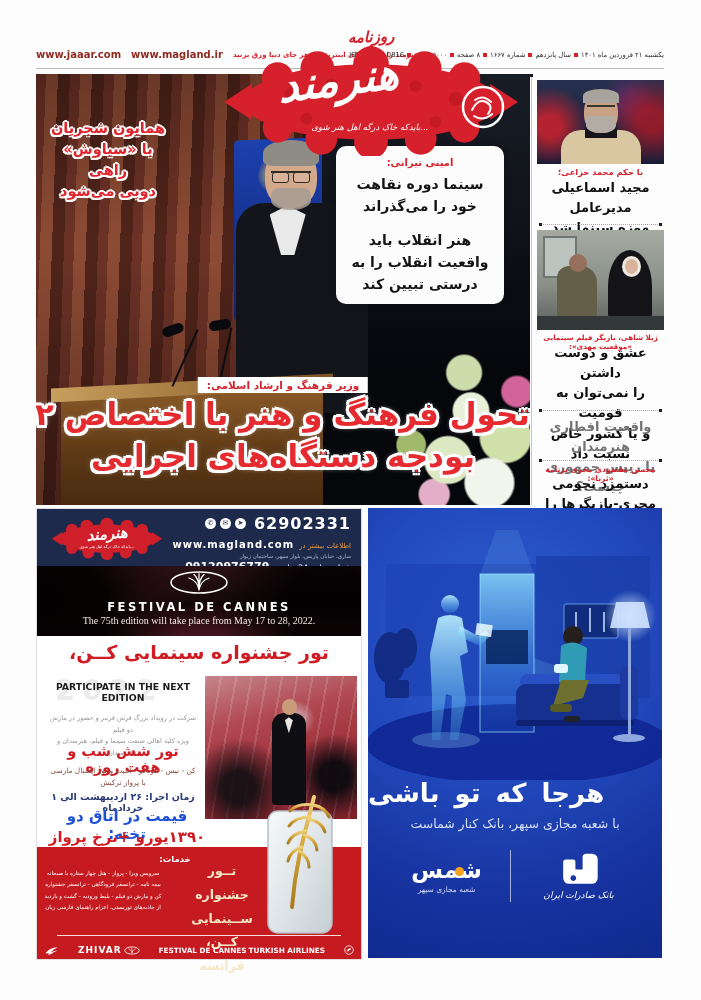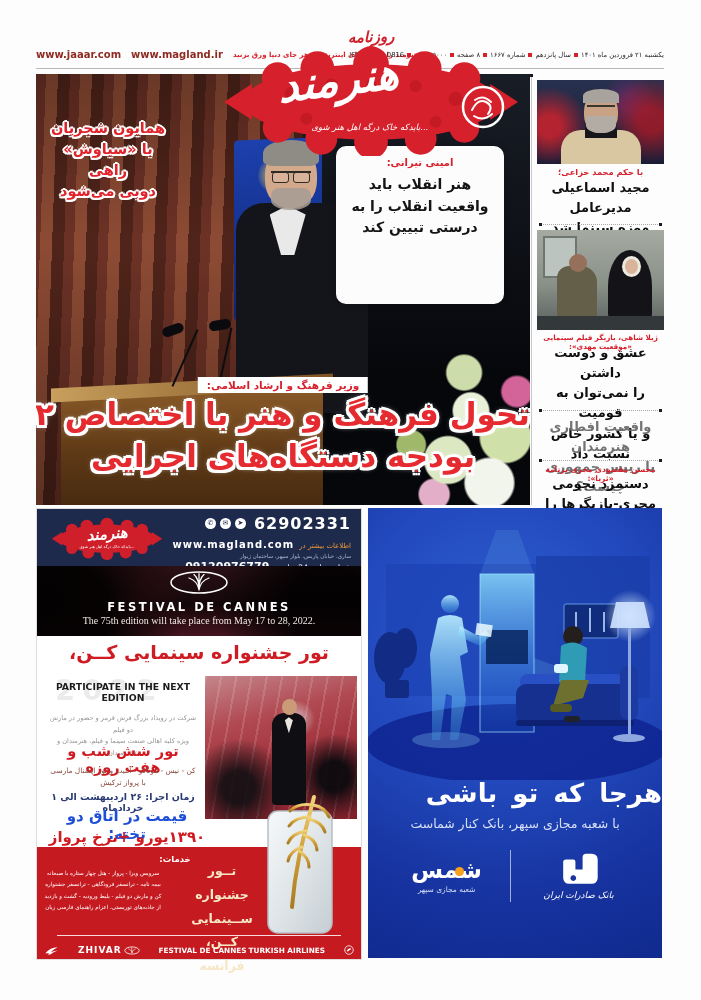--- a/index.html
+++ b/index.html
@@ -150,21 +150,21 @@
   .partner-line { position:absolute; left:20px; right:20px; top:88px; height:1px; background:rgba(255,255,255,.85); }
   .partners { position:absolute; left:6px; right:6px; top:93px; height:20px; display:flex; justify-content:space-around; align-items:center; color:#fff; }
   .partner { display:flex; align-items:center; gap:19px; font-weight:bold; }
   .partner .nm1 { font-size:9px; letter-spacing:1px; }
   .partner .nm2 { font-size:7.3px; }
 
   
   .ad-bank { position:absolute; left:368px; top:508px; width:294px; height:450px;
     background:radial-gradient(circle at 45% 28%, #2e5fd0 0%, #2249bd 40%, #16329e 75%, #102a8e 100%); overflow:hidden; }
   .bank-art { position:absolute; left:0; top:0; }
-  .bank-headline { position:absolute; left:0; right:0; top:270px; text-align:right; color:#fff; font-weight:bold; font-size:26px; word-spacing:6px; direction:rtl; }
+  .bank-headline { position:absolute; left:0; right:0; top:270px; text-align:left; color:#fff; font-weight:bold; font-size:26px; word-spacing:6px; direction:rtl; }
   .bank-sub { position:absolute; left:0; right:0; top:308px; text-align:center; color:#d7e0f8; font-size:12.5px; direction:rtl; }
   .bank-logos { position:absolute; left:0; right:0; top:342px; display:flex; justify-content:center; align-items:center; gap:20px; }
   .shams { text-align:center; color:#fff; position:relative; width:86px; }
   .shams-title { font-size:23px; font-weight:bold; line-height:1.1; }
   .shams-dot { position:absolute; top:9px; right:26px; width:9px; height:9px; border-radius:50%; background:#f6a21d; }
   .shams-sub { font-size:7.5px; color:#d5ddf5; margin-top:2px; direction:rtl; }
   .logo-vbar { width:1px; height:52px; background:rgba(255,255,255,.6); }
   .saderat { text-align:center; color:#fff; width:96px; }
   .saderat-name { font-size:9px; font-style:italic; margin-top:2px; direction:rtl; }
 </style>
@@ -248,20 +248,22 @@
     <div class="mic-head m1"></div>
     <div class="mic-head m2"></div>
     <div class="flowers"></div>
 
     <div class="flash pre outline-w">همایون شجریان
 با «سیاوش» راهی
 دوبی می‌شود</div>
 
     <div class="quote-box">
       <div class="q-kicker">امینی تیرانی:</div>
+      <div class="q-text pre">سینما دوره نقاهت
+خود را می‌گذراند</div>
       <div class="q-text pre">هنر انقلاب باید
 واقعیت انقلاب را به
 درستی تبیین کند</div>
     </div>
 
     <div class="lead-kicker">وزیر فرهنگ و ارشاد اسلامی:</div>
     <div class="lead-h l1 outline-w-big">تحول فرهنگ و هنر با اختصاص ۲درصد</div>
     <div class="lead-h l2 outline-w-big">بودجه دستگاه‌های اجرایی</div>
   </div>
 

